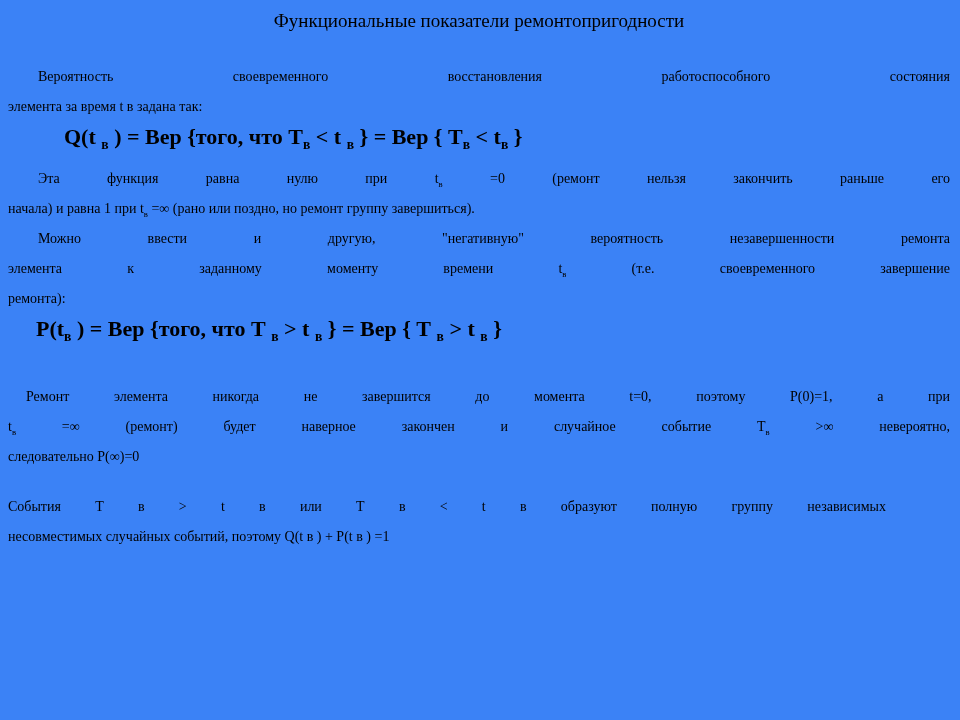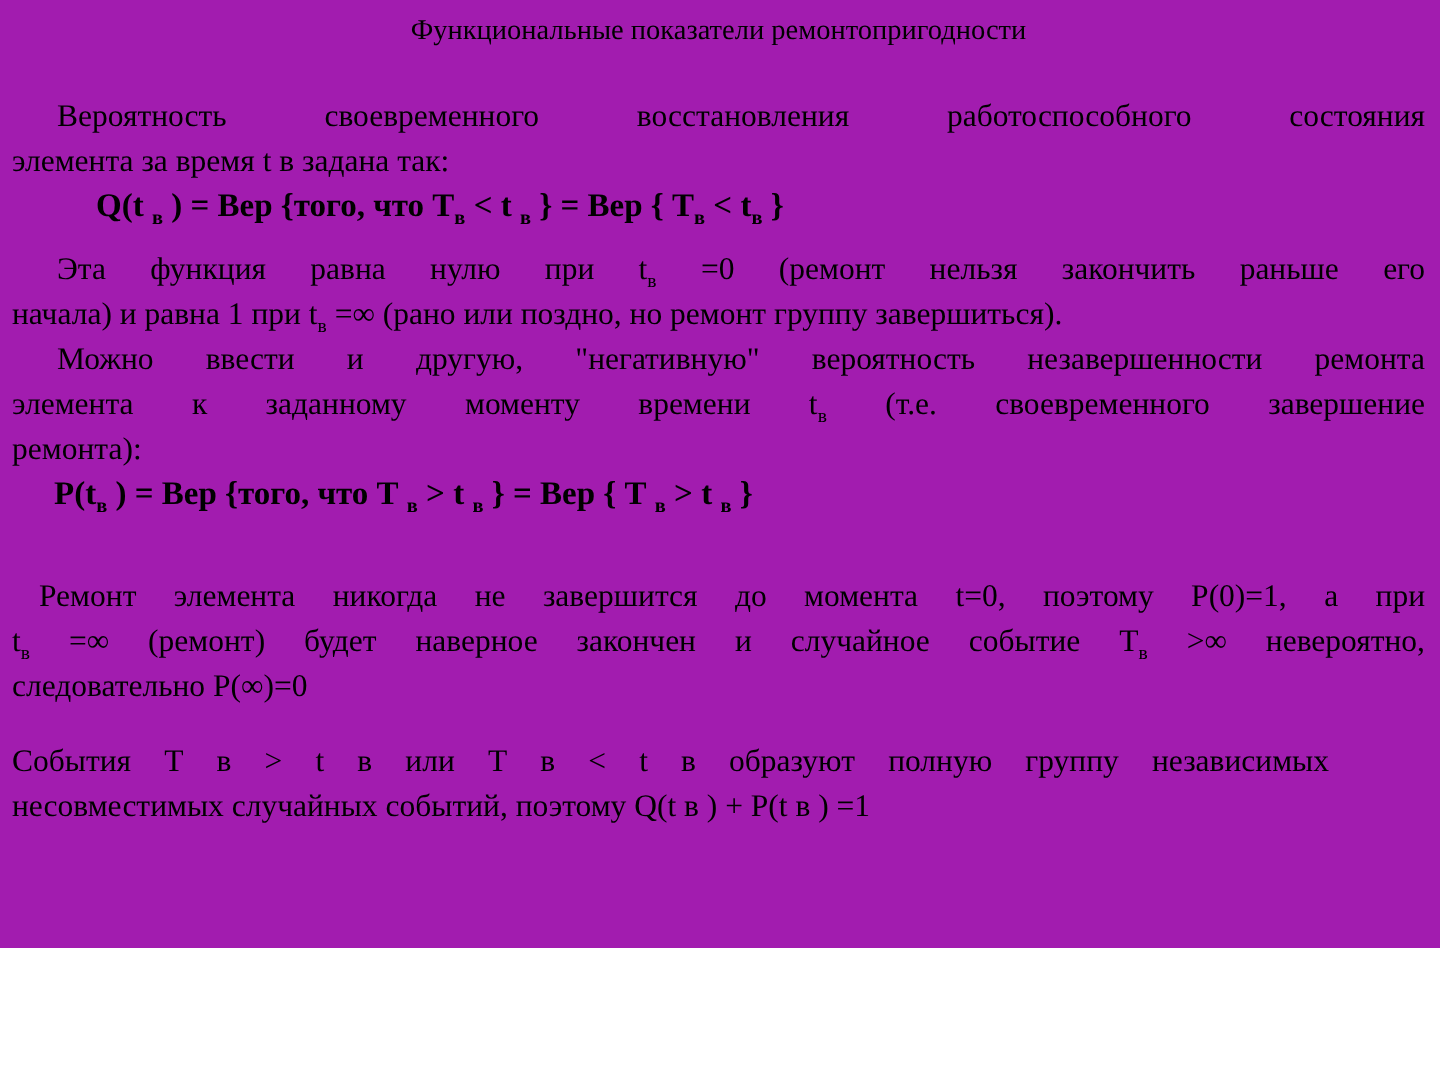--- a/index.html
+++ b/index.html
@@ -3,37 +3,37 @@
 <meta charset="utf-8">
 <style>
   html, body {
     margin: 0;
     padding: 0;
     background: #ffffff;
   }
   .slide {
     position: relative;
     width: 960px;
-    height: 632px;
-    background: #a21caf;
+    height: 720px;
+    background: #3b82f6;
     color: #000000;
     font-family: "Liberation Serif", "DejaVu Serif", serif;
     box-sizing: border-box;
     padding: 8px 10px 0 8px;
     overflow: hidden;
   }
   .title {
     text-align: center;
     font-size: 19px;
     line-height: 26px;
     margin-bottom: 28px;
     white-space: nowrap;
   }
   .block {
-    font-size: 21px;
+    font-size: 14px;
     line-height: 30px;
   }
   .block.formula {
     font-weight: bold;
     font-size: 22px;
   }
   .line {
     text-align: left;
   }
   .line.jline {

